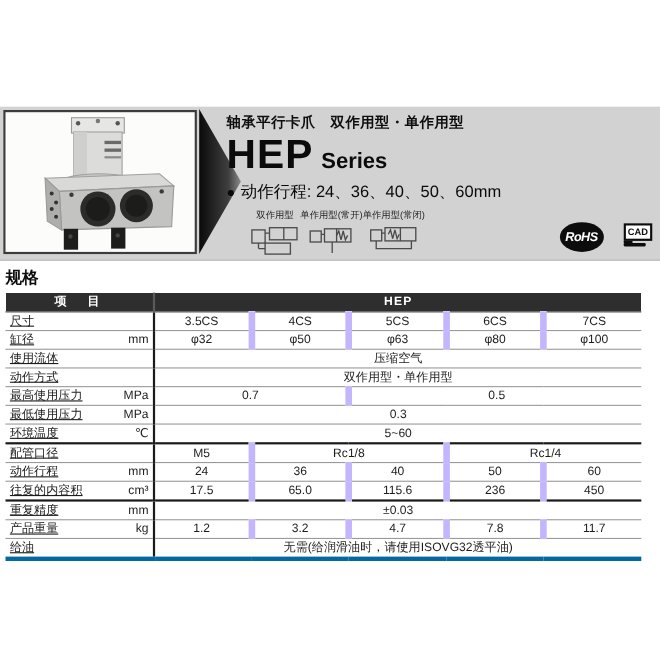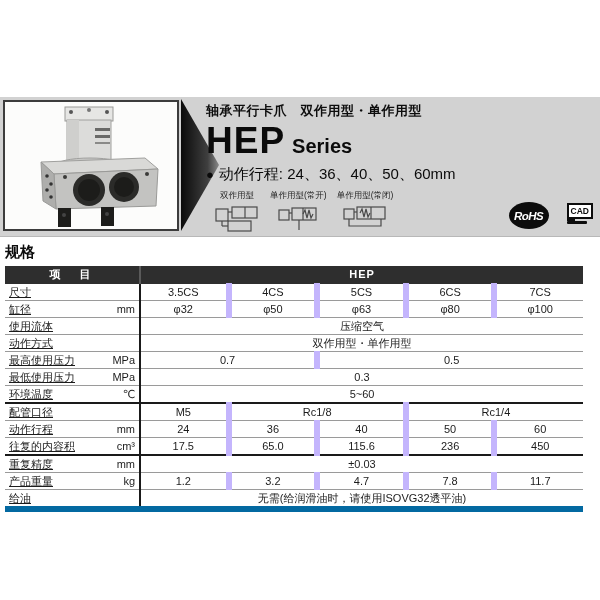--- a/index.html
+++ b/index.html
@@ -20,21 +20,21 @@
   .arrow-wrap { position:absolute; left:181px; top:2px; }
 
   .header-text { position:absolute; left:206px; top:5px; }
   .subtitle { font-size:13px; font-weight:bold; color:#0d0d0d; letter-spacing:0.5px; white-space:nowrap; }
   .series-line { margin-top:0px; white-space:nowrap; }
   .series-name { font-size:37px; font-weight:bold; letter-spacing:1px; color:#0b0b0b; }
   .series-suffix { font-size:20px; font-weight:bold; margin-left:7px; color:#0b0b0b; }
   .stroke-line { font-size:15px; margin-top:3px; color:#0b0b0b; white-space:nowrap; }
   .bullet { font-size:13px; margin-right:5px; }
 
-  .diagrams { position:absolute; left:214px; top:93px; display:flex; gap:10px; }
+  .diagrams { position:absolute; left:227px; top:93px; display:flex; gap:0; }
   .diagram { display:flex; flex-direction:column; align-items:center; }
   .diagram-label { font-size:8.5px; color:#222; margin-bottom:1px; white-space:nowrap; }
 
   .badges { position:absolute; right:7px; top:105px; display:flex; align-items:flex-start; gap:18px; }
   .rohs {
     width:40px; height:27px; background:#0c0c0c; border-radius:50%;
     color:#fff; display:flex; align-items:center; justify-content:center;
     font-weight:bold; font-style:italic; font-size:11.5px; letter-spacing:-0.5px;
   }
   .cad { display:flex; flex-direction:column; margin-top:1px; }
@@ -60,21 +60,21 @@
   }
   .header-item { text-align:center; letter-spacing:4px; }
   .header-series { text-align:center; border-left:2px solid #5a5a5a; letter-spacing:1px; }
 
   td.label-cell { border-bottom:1px solid #9a9a9a; padding:0 4px; }
   td.label-cell .lbl { float:left;text-decoration:underline; }
   td.label-cell .unit { float:right; }
   td.val-cell { text-align:center; border-bottom:1px solid #9a9a9a; border-left:6px solid #c4b5fd; }
   .spec-table td.label-cell + td.val-cell { border-left:2px solid #1a1a1a; }
   tr.section-break td { border-top:2px solid #1a1a1a; }
-  .spec-table tr:last-child td { border-bottom:6px solid #0369a1; }
+  .spec-table tr:last-child td { border-bottom:4px solid #0369a1; }
 </style>
 </head>
 <body>
 
 <div class="canvas">
 
   <div class="band">
 
     <div class="photo-frame">
       <svg width="172" height="127" viewBox="0 0 172 127">

